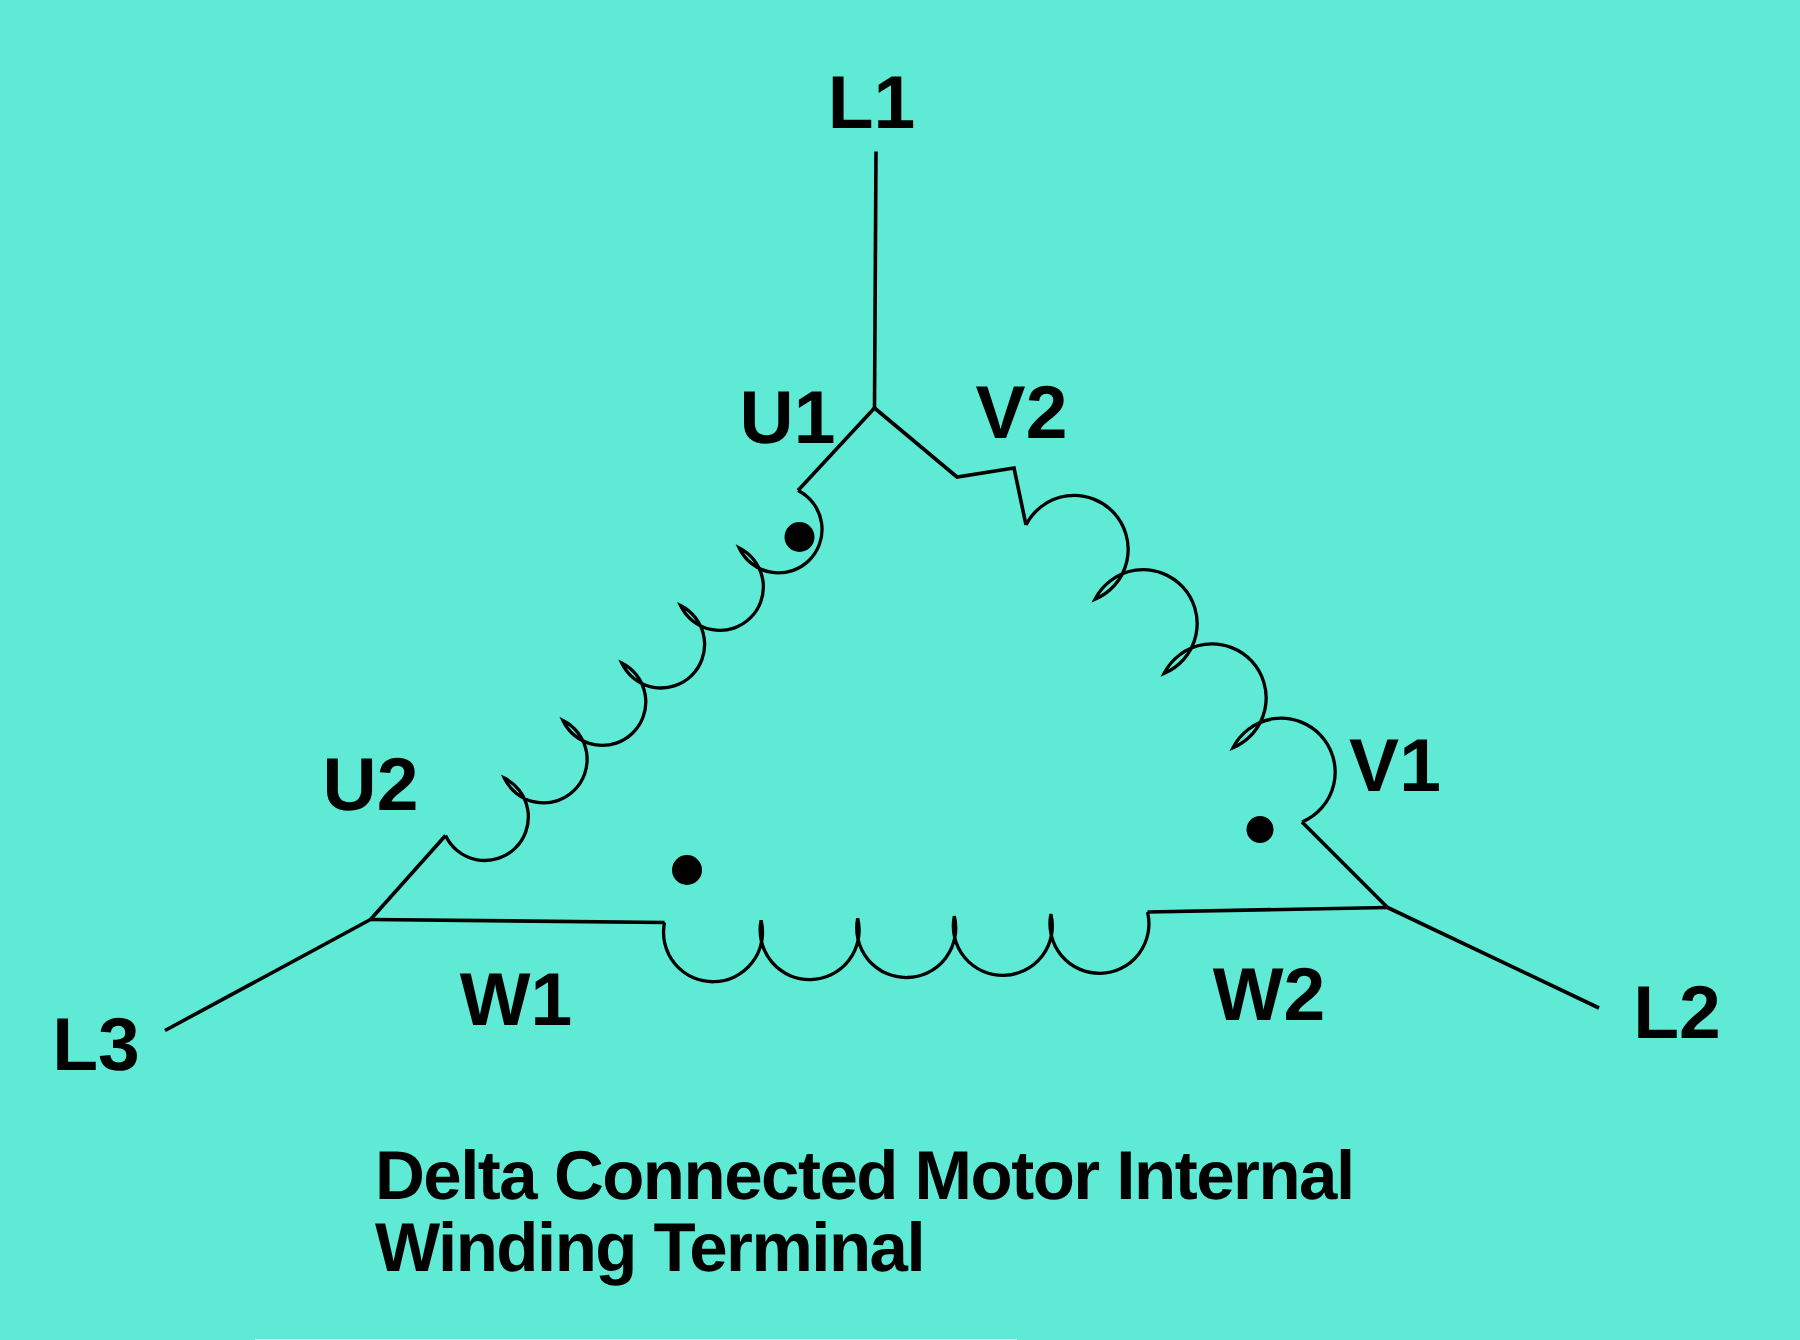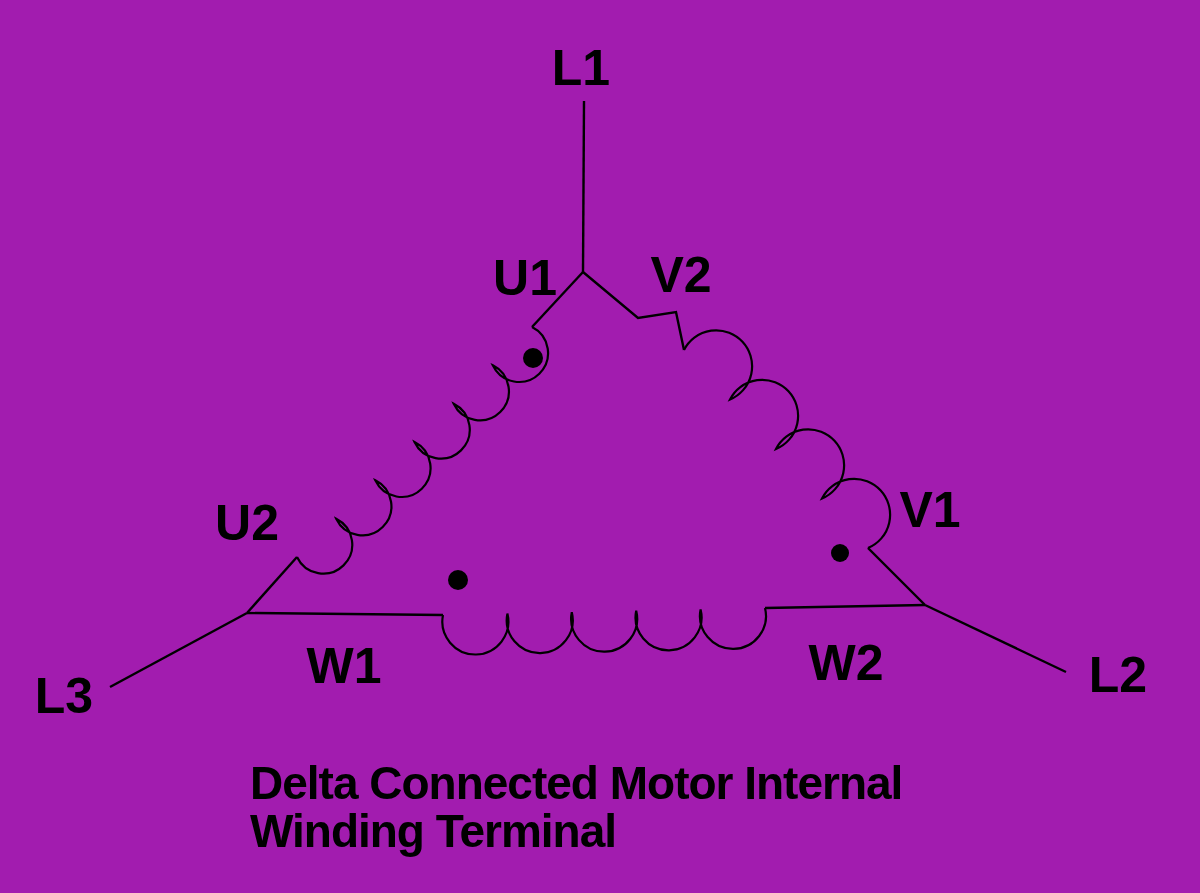--- a/index.html
+++ b/index.html
@@ -4,21 +4,21 @@
 <style>
   html, body {
     margin: 0;
     padding: 0;
     background: #ffffff;
   }
   .stage {
     position: relative;
     width: 1200px;
     height: 893px;
-    background: #a21caf;
+    background: #5eead4;
     overflow: hidden;
   }
   svg { display: block; }
   .wire {
     fill: none;
     stroke: #000000;
     stroke-width: 2.4;
   }
   .coil {
     fill: none;

